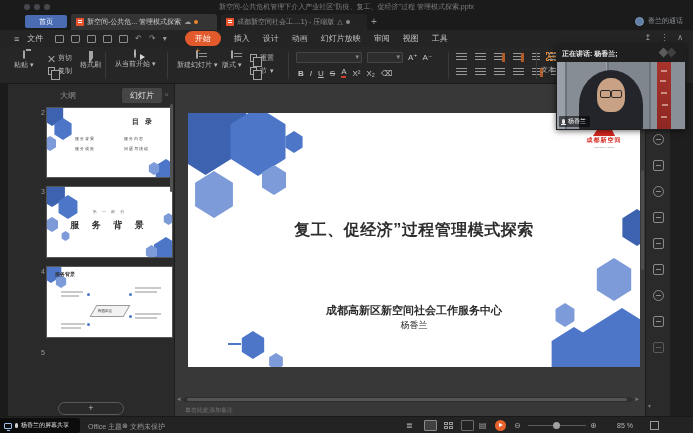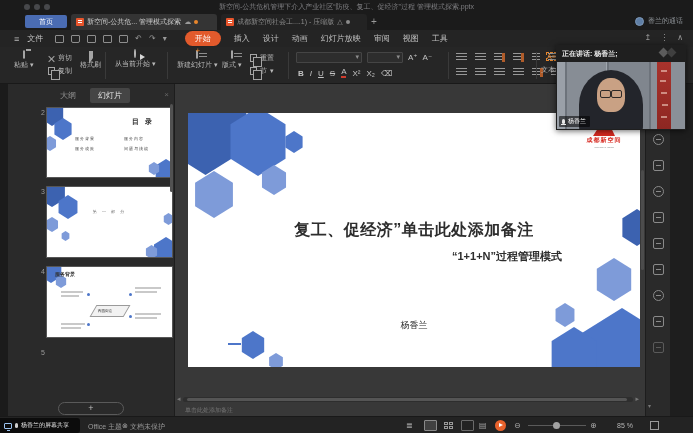--- a/index.html
+++ b/index.html
@@ -71,21 +71,21 @@
   .fbtn.colorA { border-bottom:2px solid #d03c2e; line-height:8px; }
   .ln { width:11px; height:9px; background:repeating-linear-gradient(#989898 0 1px, transparent 1px 3px); }
   .ln.half { background:repeating-linear-gradient(#989898 0 1px, transparent 1px 3px); width:8px; }
   .ln.acc { box-shadow:inset -3px 0 0 #b05c2a; }
   .lnrow { display:flex; gap:8px; align-items:center; }
   .tbxic { width:13px; height:12px; border:1px dashed #e8862c; margin:0 auto; color:#e8862c; font-size:7px; line-height:12px; text-align:center; }
 
   
   .lpanel { position:absolute; left:8px; top:84px; width:167px; height:332px; background:#2a2a2a; border-right:1px solid #1d1d1d; }
   .ptabs { position:absolute; left:0; top:4px; width:100%; display:flex; justify-content:center; gap:6px; }
-  .ptab { font-size:8px; color:#8f8f8f; padding:2px 8px; border-radius:2px; }
+  .ptab { font-size:8px; color:#8f8f8f; padding:2px 8px; border-radius:2px;margin-left:32px; }
   .ptab.active { background:#454545; color:#e6e6e6; }
   .pclose { position:absolute; right:5px; top:6px; color:#666; font-size:8px; }
   .thumb { position:absolute; left:38px; width:127px; background:#fff; border:1px solid #565656; border-radius:1px; overflow:hidden; }
   .tnum { position:absolute; left:27px; width:10px; font-size:7px; color:#9a9a9a; text-align:right; }
   .hex { position:absolute; background:#4d76c9; clip-path:polygon(50% 0,93% 25%,93% 75%,50% 100%,7% 75%,7% 25%); }
   .hex.lt { background:#7e9bd9; } .hex.dk { background:#3c62b0; }
   .mlogo { position:absolute; right:3px; top:2px; width:16px; text-align:center; }
   .mlogo .mark { width:9px; height:5px; margin:0 auto; background:#d7281f; clip-path:polygon(0 100%,40% 0,55% 55%,75% 0,100% 100%); }
   .toc-title { position:absolute; right:18px; top:9px; font-size:7px; color:#333; font-weight:bold; letter-spacing:2px; }
   .toc-items { position:absolute; left:28px; top:28px; width:90px; display:grid; grid-template-columns:1fr 1fr; gap:5px 8px; }
@@ -355,20 +355,21 @@
     <div class="thumb" style="top:102px; height:72px;">
       <span class="hex dk" style="left:-10px; top:-12px; width:30px; height:32px;"></span>
       <span class="hex" style="left:10px; top:8px; width:22px; height:24px;"></span>
       <span class="hex lt" style="left:-2px; top:30px; width:14px; height:15px;"></span>
       <span class="hex lt" style="left:14px; top:44px; width:9px; height:10px;"></span>
       <span class="hex" style="right:-8px; bottom:-10px; width:28px; height:30px;"></span>
       <span class="hex lt" style="right:14px; bottom:-2px; width:13px; height:14px;"></span>
       <span class="hex lt" style="right:-2px; top:26px; width:11px; height:12px;"></span>
       <span class="mlogo"><span class="mark"></span></span>
       <div class="sec-part">第 一 部 分</div>
+      <div class="sec-title">服 务 背 景</div>
     </div>
 
     <span class="tnum" style="top:184px">4</span>
     <div class="thumb" style="top:182px; height:72px;">
       <span class="hex" style="left:-8px; top:-10px; width:24px; height:26px;"></span>
       <span class="hex lt" style="left:8px; top:8px; width:12px; height:13px;"></span>
       <span class="mlogo"><span class="mark"></span></span>
       <div class="ct-title">服务背景</div>
       <span class="dgline" style="left:14px; top:24px; width:22px;"></span>
       <span class="dgline" style="left:14px; top:28px; width:18px;"></span>
@@ -404,22 +405,22 @@
       <span class="hex" style="right:-30px; bottom:-44px; width:96px; height:103px;"></span>
       <span class="hex" style="right:40px; bottom:-16px; width:52px; height:56px;"></span>
       <span class="hex lt" style="right:6px; bottom:66px; width:40px; height:43px;"></span>
       <span class="hex lt" style="right:64px; bottom:40px; width:22px; height:24px;"></span>
       <span class="hex dk" style="right:-14px; top:96px; width:34px; height:37px;"></span>
       <div class="s-logo">
         <div class="mark"></div>
         <div class="t">成都新空间</div>
         <div class="e">Chengdu N-ZONE</div>
       </div>
-      <div class="s-title s-title2">复工、促经济”单击此处添加备注</div>
-      <div class="s-sub">“1+1+N”过程管理模式</div>
+      <div class="s-title s-title2">复工、促经济”过程管理模式探索</div>
+      <div class="s-org">成都高新区新空间社会工作服务中心</div>
       <div class="s-auth">杨香兰</div>
       <span class="bluetick"></span>
     </div>
     <span class="harrow" style="left:2px">◂</span>
     <div class="hscroll">
         <span class="hthumb"></span>
       </div>
     <span class="harrow" style="right:6px">▸</span>
     <div class="noteshint">单击此处添加备注</div>
     <div class="vscroll"></div>

